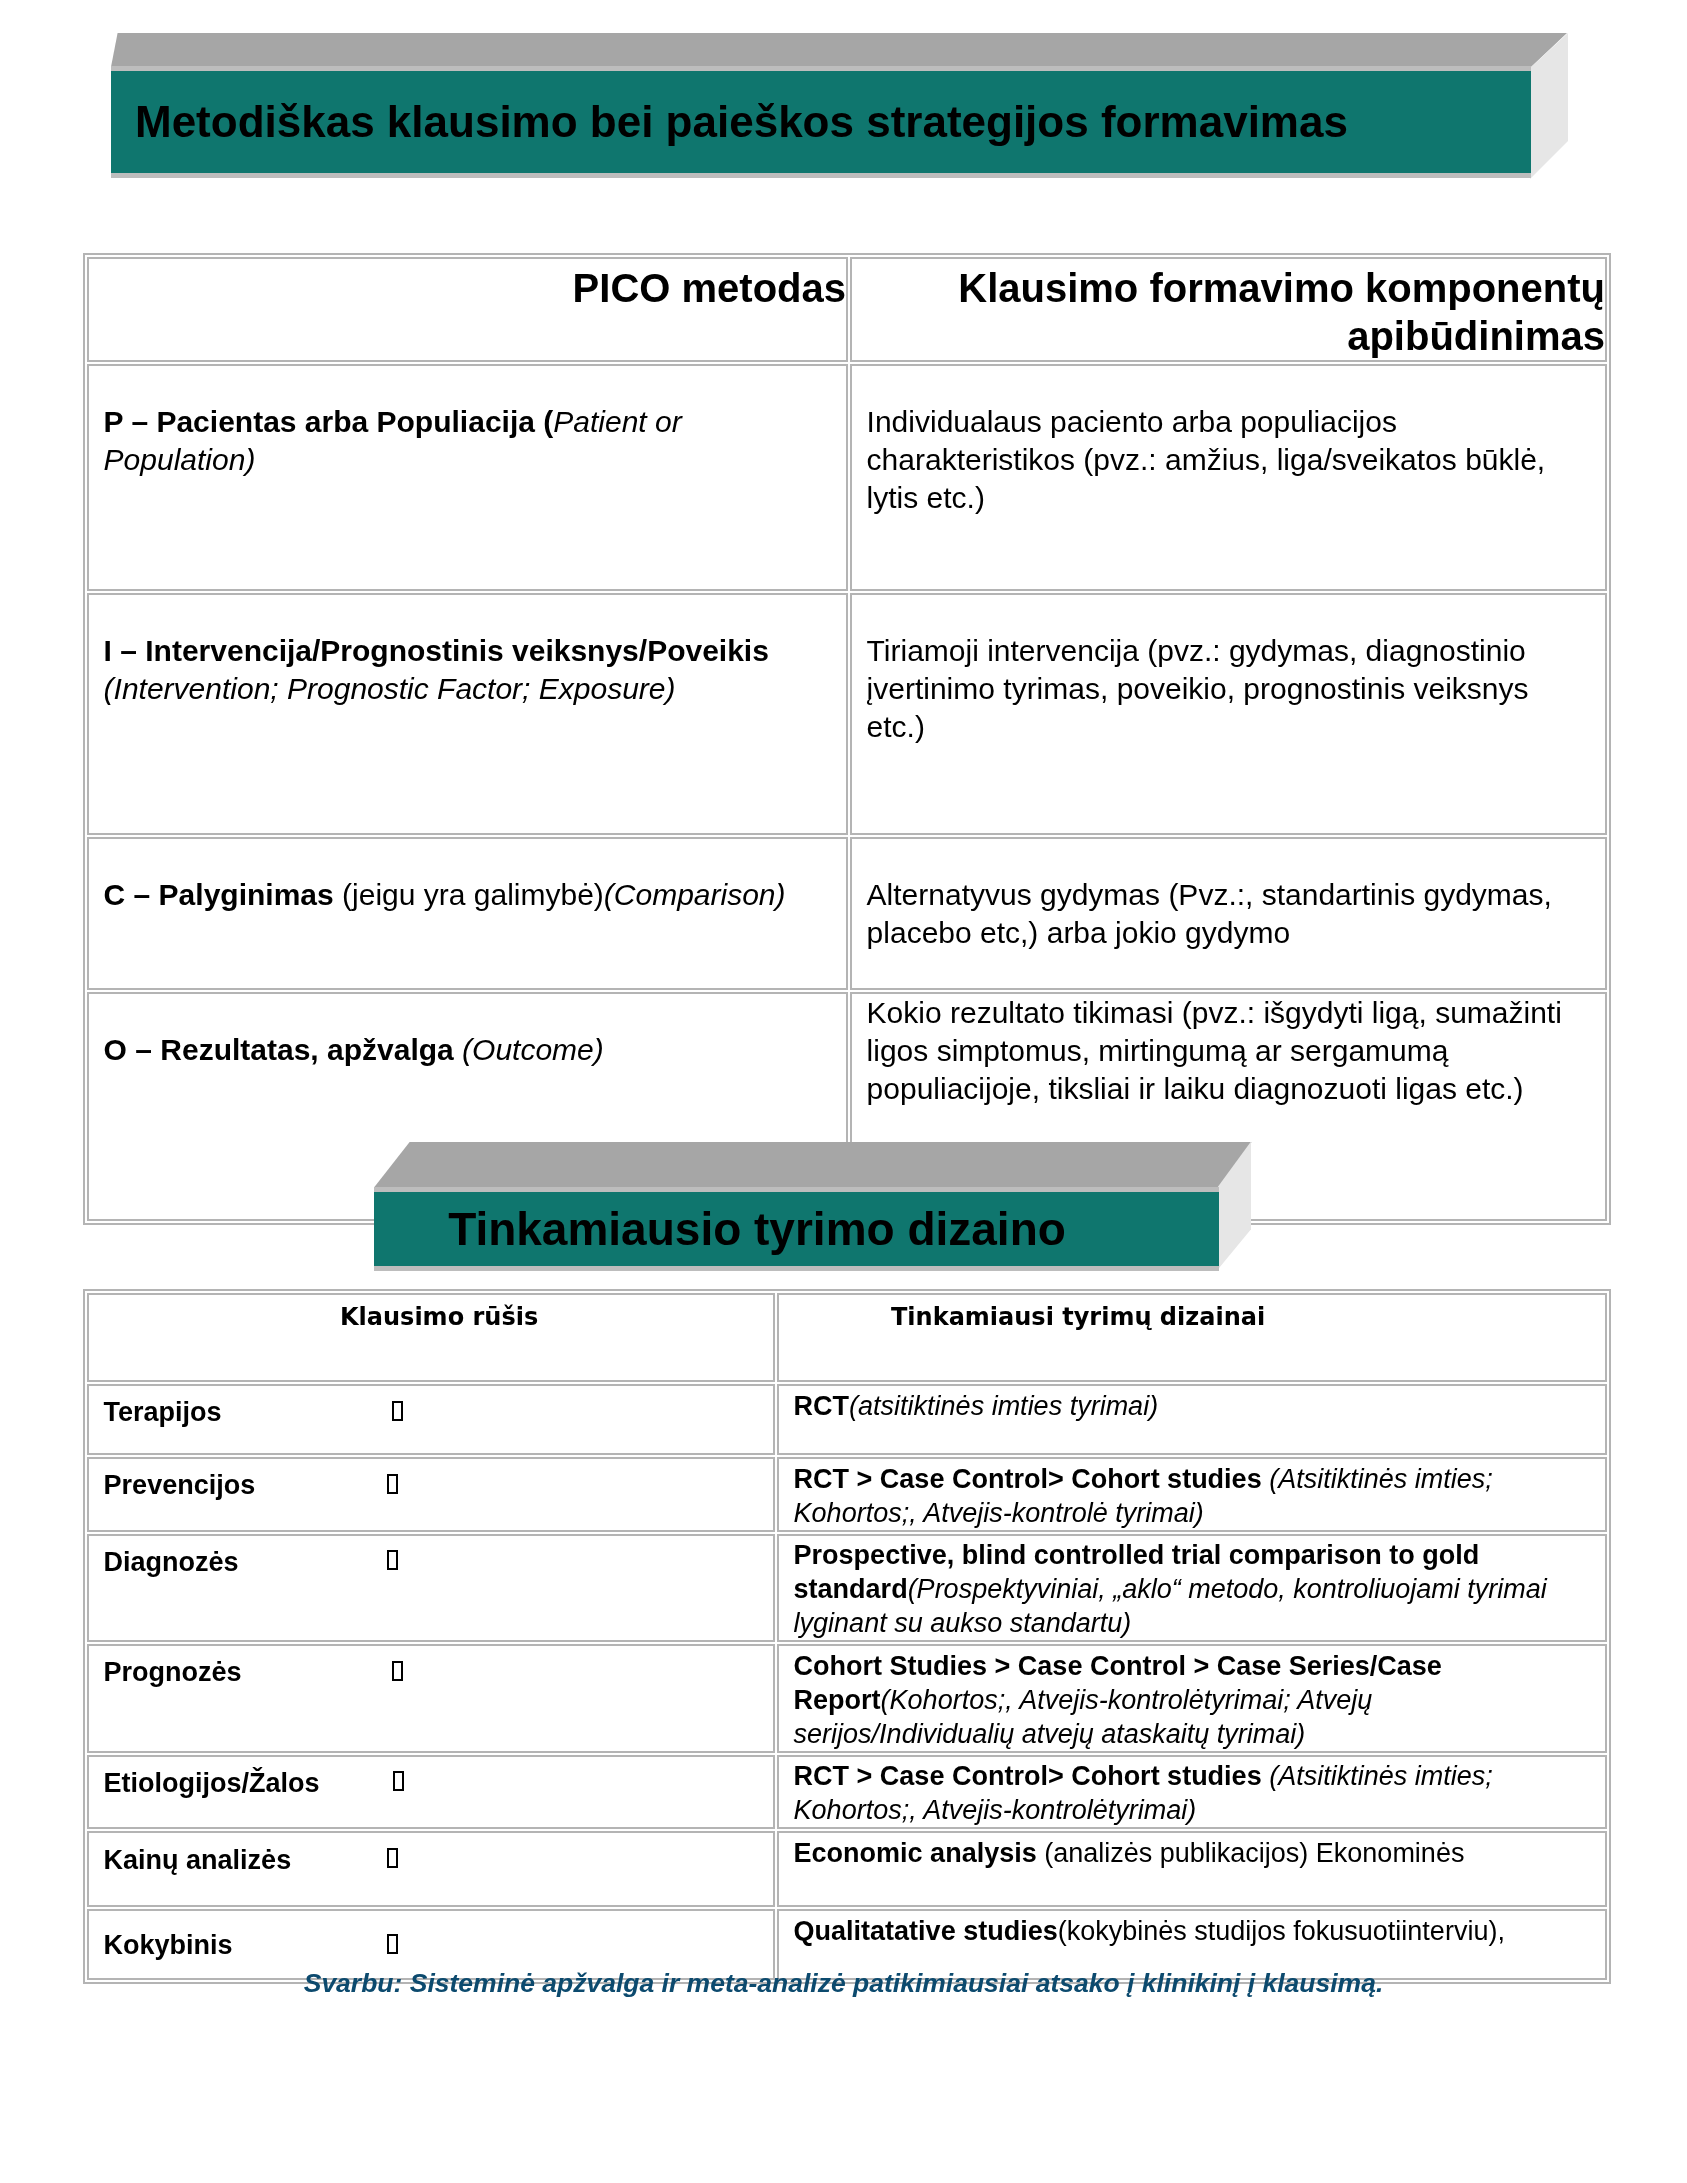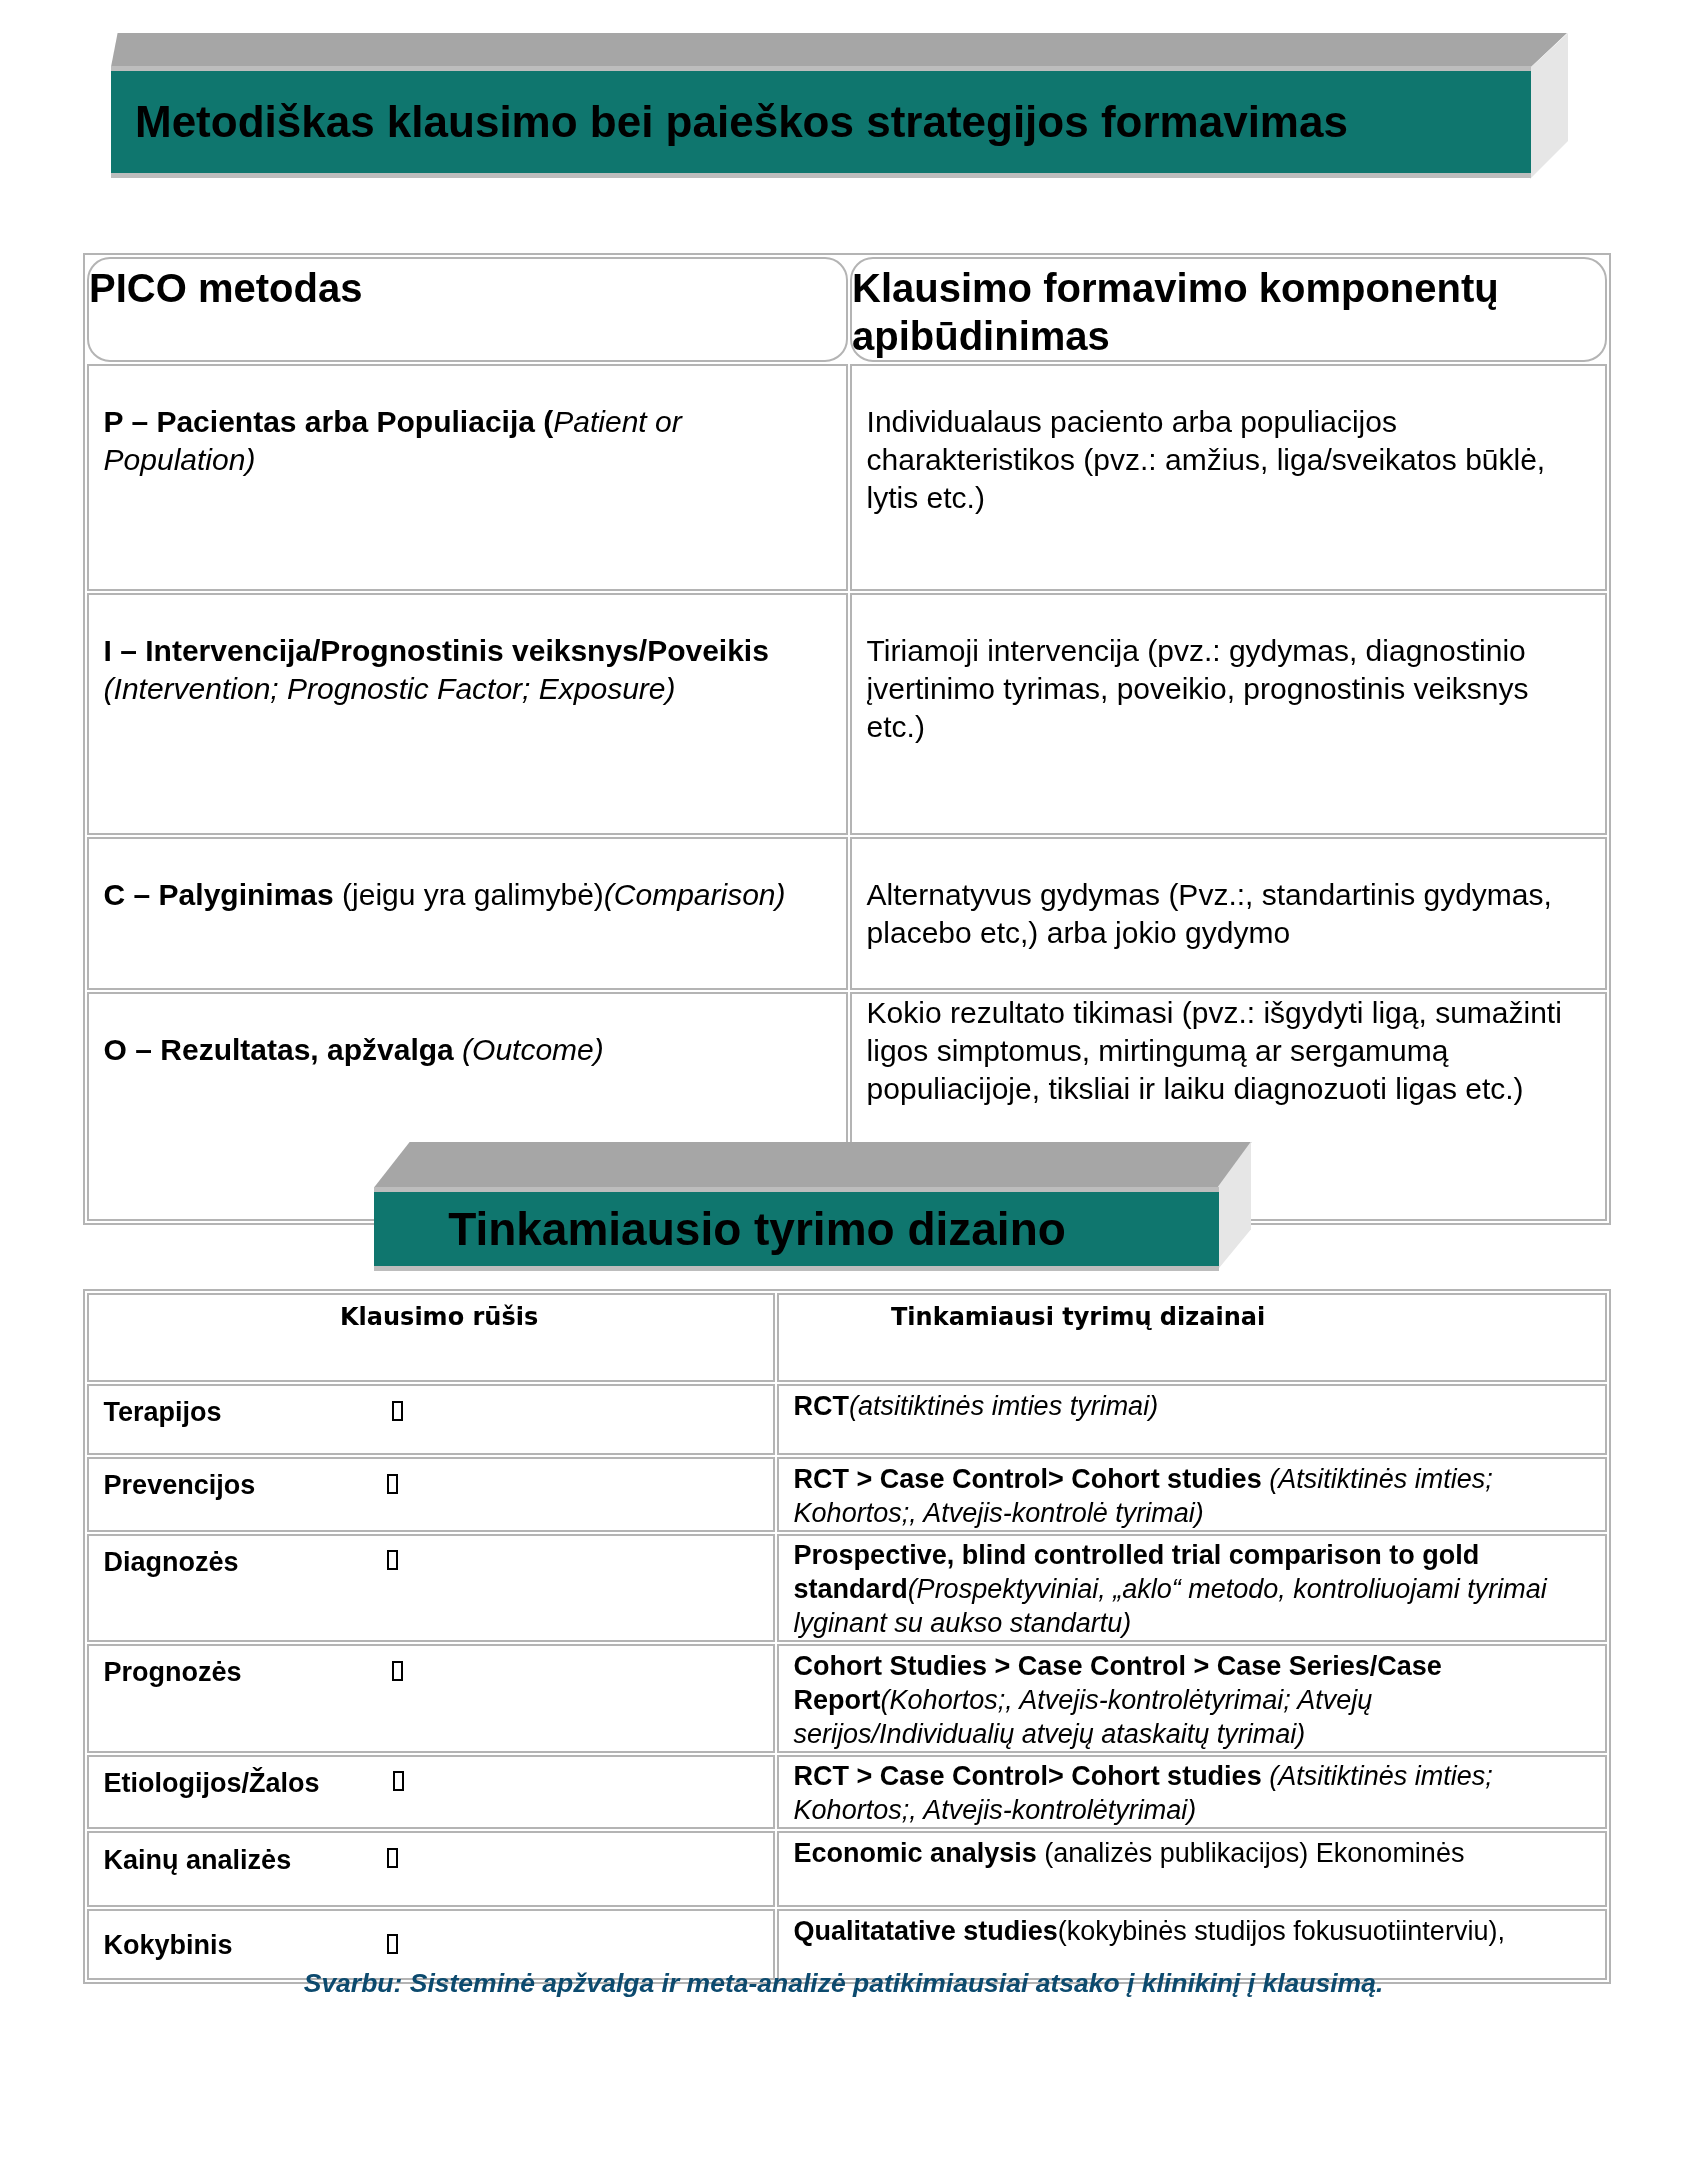--- a/index.html
+++ b/index.html
@@ -7,21 +7,21 @@
   .banner { position:absolute; }
   .banner .top { position:absolute; background:#a6a6a6; }
   .banner .front { position:absolute; background:#0f766e; border-top:5.3px solid #bdbdbd; border-bottom:5.3px solid #bdbdbd; box-sizing:border-box; display:flex; align-items:center; }
   .banner .side { position:absolute; background:#e6e6e6; }
   .banner .title { font-weight:bold; white-space:nowrap; }
 
   table.grid { position:absolute; border-collapse:separate; border-spacing:2.6px; border:2.6px solid #b4b4b4; background:#fff; }
   table.grid td { border:2px solid #b4b4b4; vertical-align:top; padding:0; box-sizing:border-box; }
 
   .t1 td { font-size:30px; line-height:38px; }
-  .t1 .hdr { font-size:40px; line-height:48px; font-weight:bold; text-align:left; padding-top:5.3px;border-radius:23px; }
+  .t1 .hdr { font-size:40px; line-height:48px; font-weight:bold; text-align:right; padding-top:5.3px; }
   .t1 .cell { padding:0 14.6px; }
   .b { font-weight:bold; }
   .i { font-style:italic; }
 
   .t2 td { font-size:27px; line-height:34px; }
   .t2 .hdr { font-family:"DejaVu Sans", sans-serif; font-weight:bold; font-size:24px; padding-top:5.3px; }
   .t2 .lcell { padding:9.3px 14.6px 0 14.6px; font-weight:bold; position:relative; }
   .t2 .rcell { padding:2.6px 14.6px 0 14.6px; }
   .box-icon { display:inline-block; width:10.6px; height:20px; border:2px solid #000; box-sizing:border-box; position:absolute; top:14.6px; }
 

